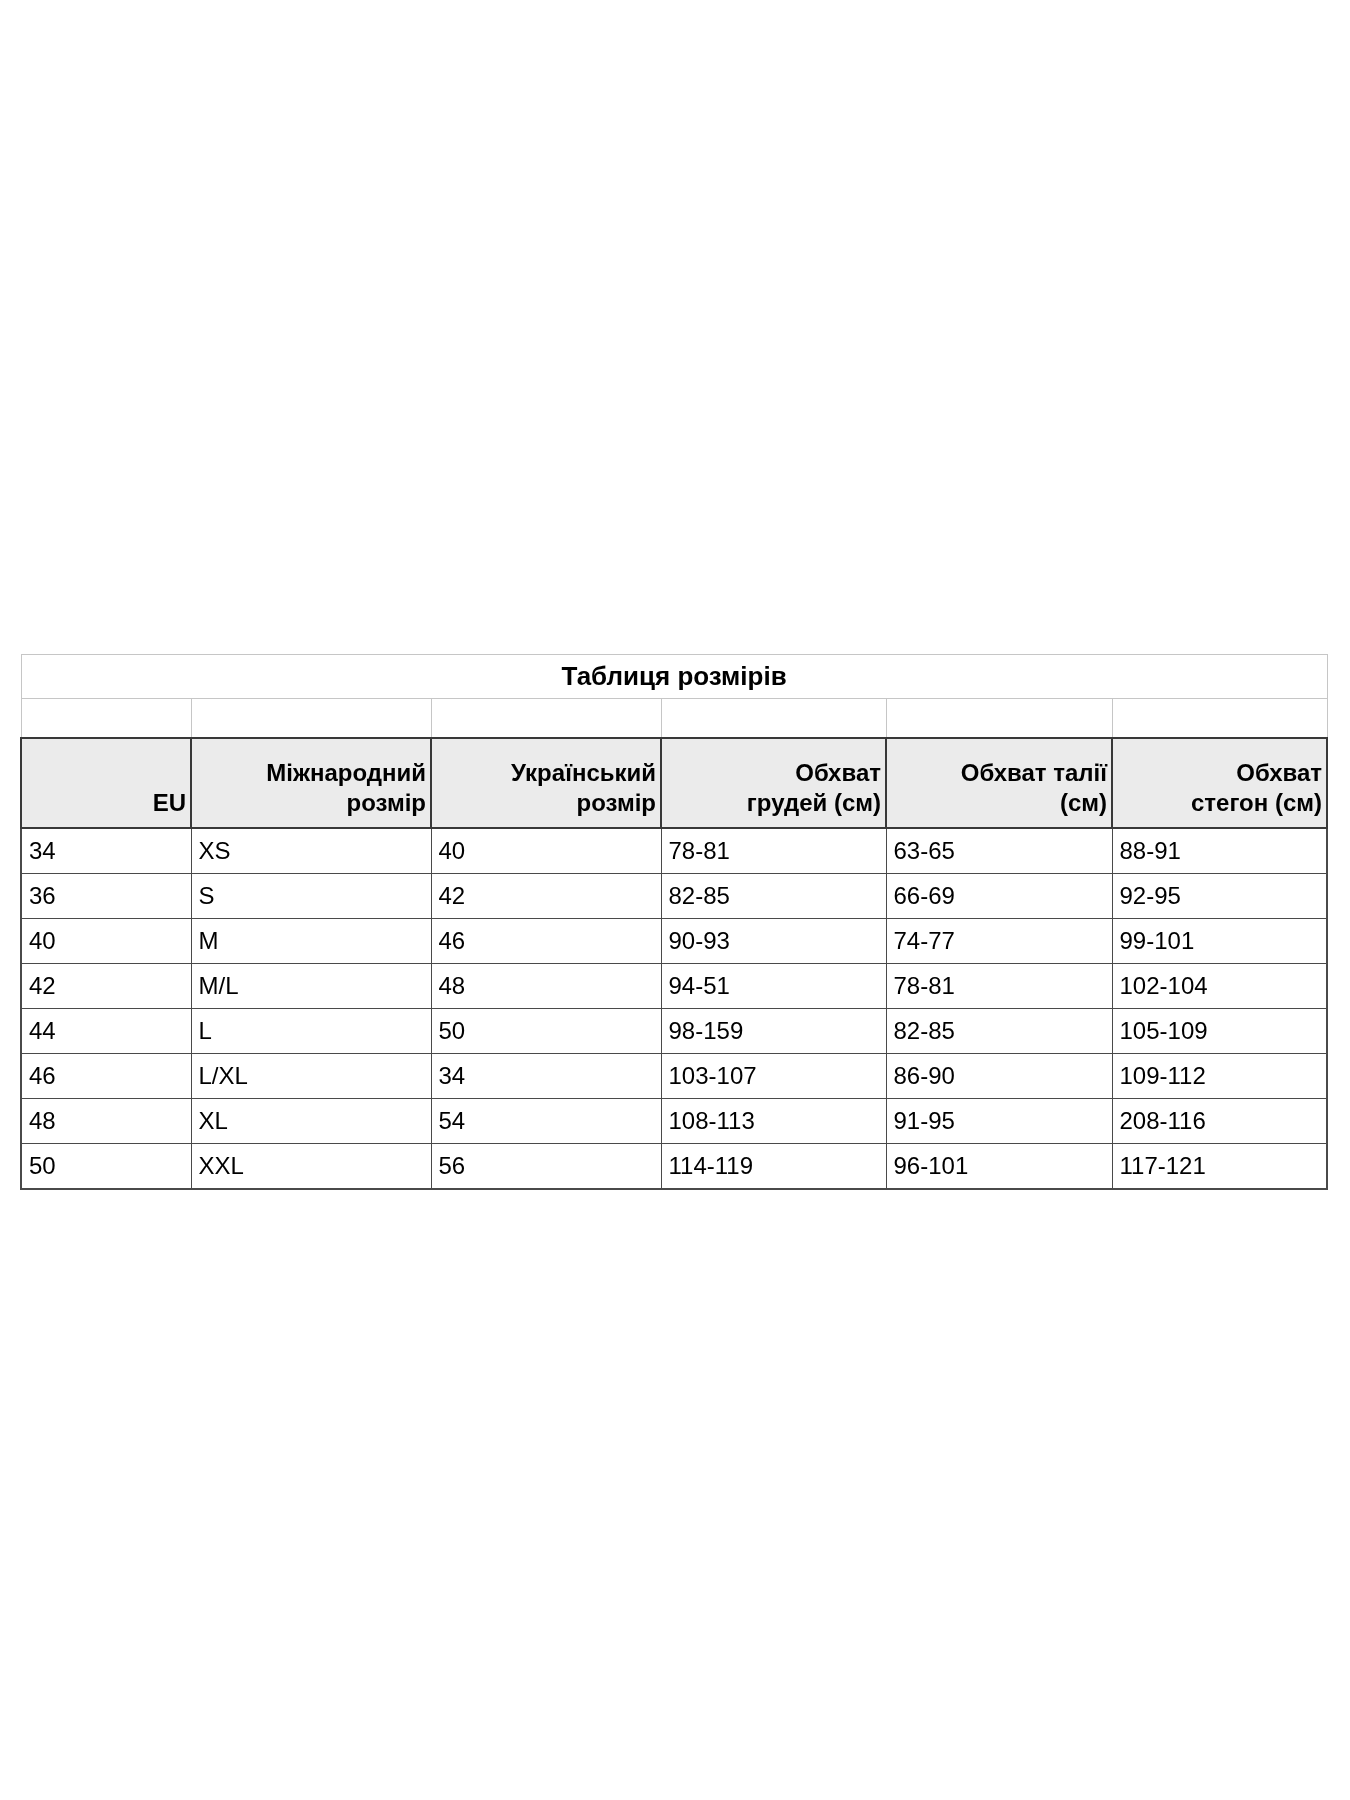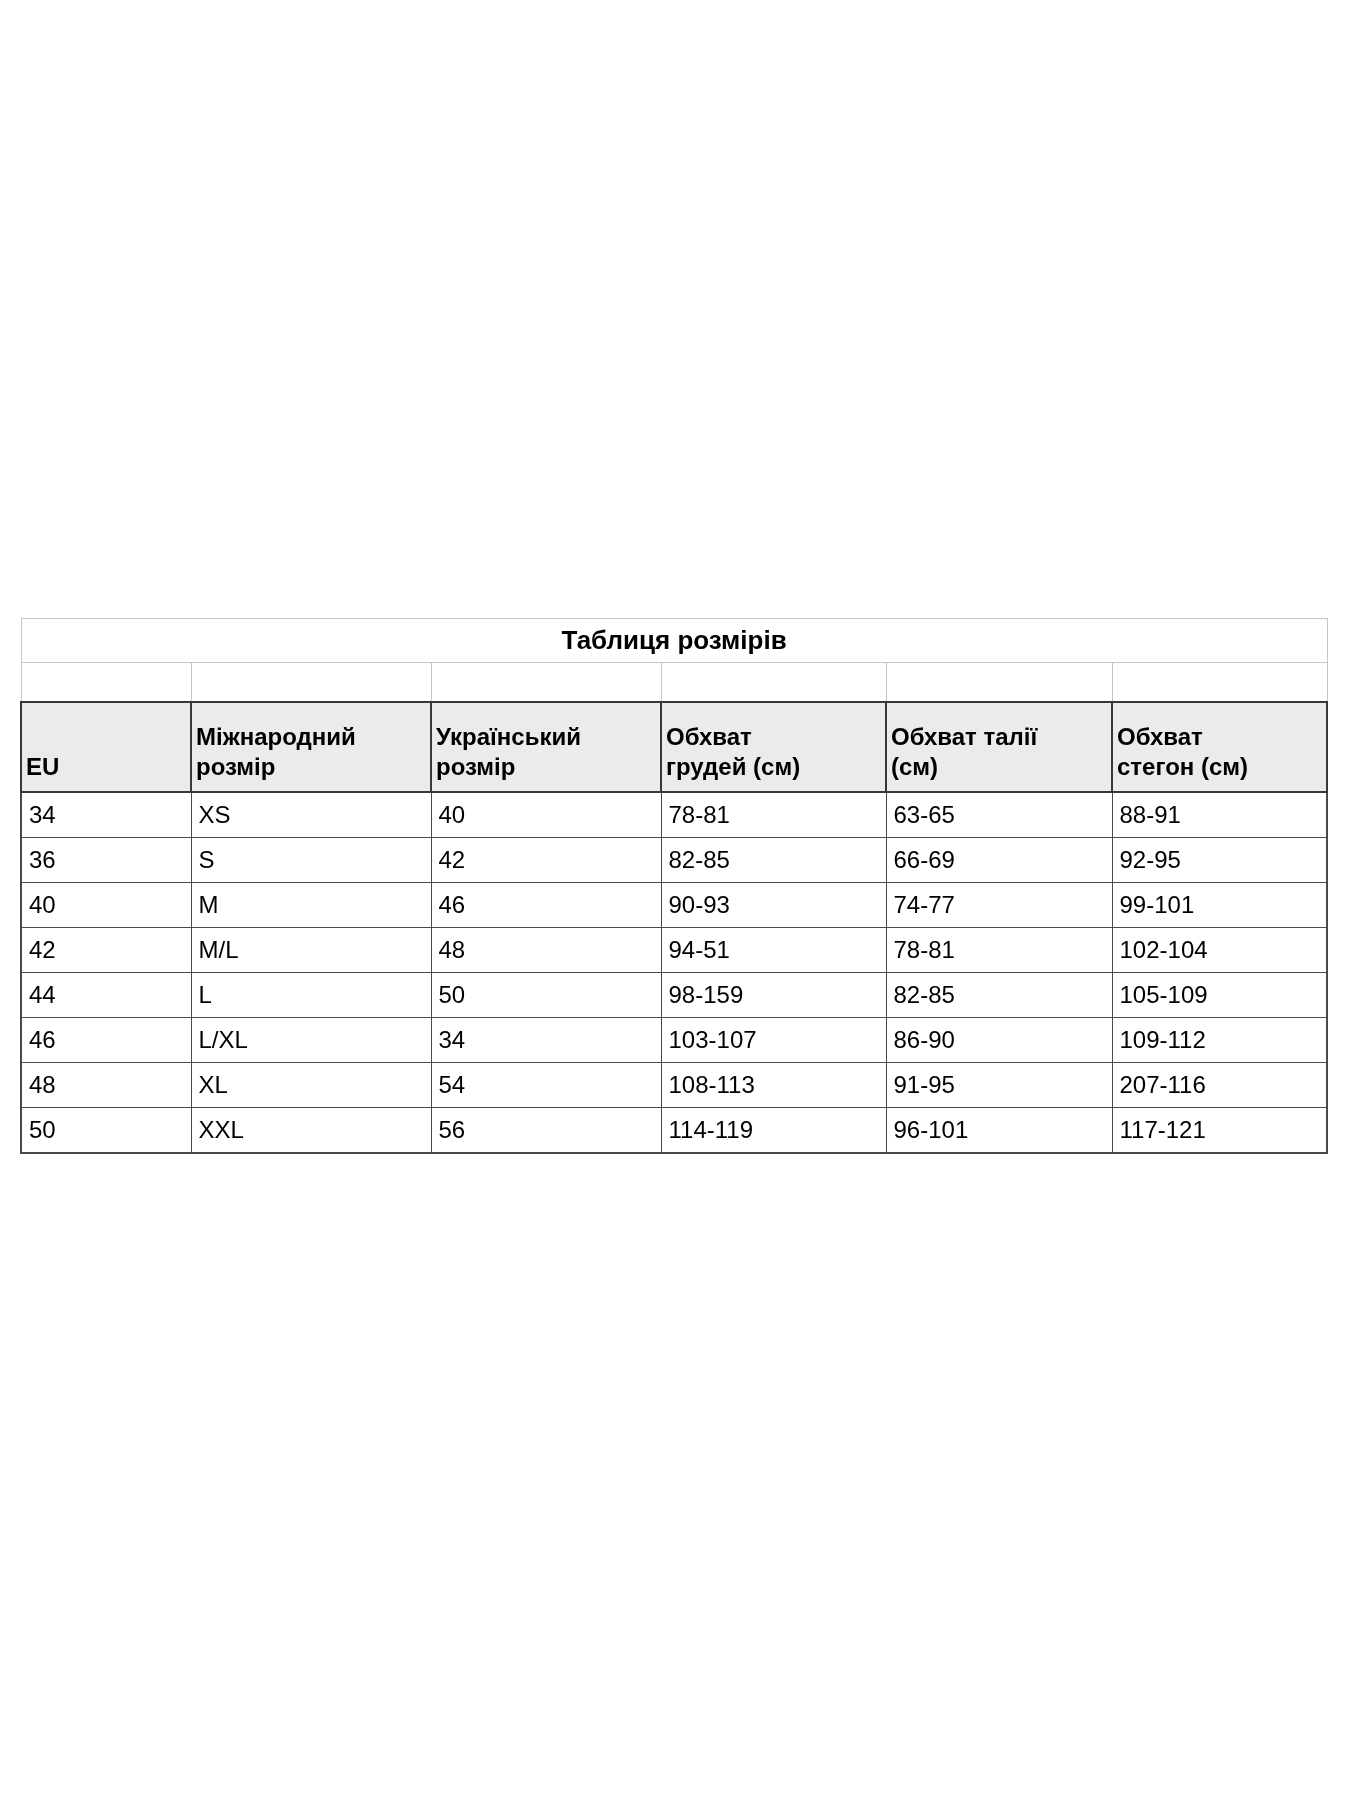--- a/index.html
+++ b/index.html
@@ -11,21 +11,21 @@
     width: 1350px;
     height: 1800px;
     position: relative;
     overflow: hidden;
     font-family: "Liberation Sans", sans-serif;
     color: var(--text-color, #000000);
   }
   .size-table-wrap {
     position: absolute;
     left: 20px;
-    top: 618px;
+    top: 654px;
     width: 1306px;
   }
   table.size-table {
     border-collapse: collapse;
     table-layout: fixed;
     width: 1306px;
   }
   
   tr.title-row td {
     height: 43px;
@@ -43,21 +43,21 @@
     padding: 0;
   }
   
   tr.header-row th {
     height: 79px;
     background: var(--header-bg, #ebebeb);
     border: 2.5px solid var(--border-dark, #383838);
     font-weight: bold;
     font-size: 24px;
     line-height: 1.25;
-    text-align: left;
+    text-align: right;
     vertical-align: bottom;
     padding: 0 4px 9px 4px;
     white-space: pre-line;
   }
   
   tbody.data-body td {
     height: 44px;
     border: 1.6px solid var(--border-mid, #4a4a4a);
     font-size: 24px;
     text-align: left;
@@ -169,21 +169,21 @@
           <td>103-107</td>
           <td>86-90</td>
           <td>109-112</td>
         </tr>
         <tr>
           <td>48</td>
           <td>XL</td>
           <td>54</td>
           <td>108-113</td>
           <td>91-95</td>
-          <td>207-116</td>
+          <td>208-116</td>
         </tr>
         <tr>
           <td>50</td>
           <td>XXL</td>
           <td>56</td>
           <td>114-119</td>
           <td>96-101</td>
           <td>117-121</td>
         </tr>
       </tbody>

